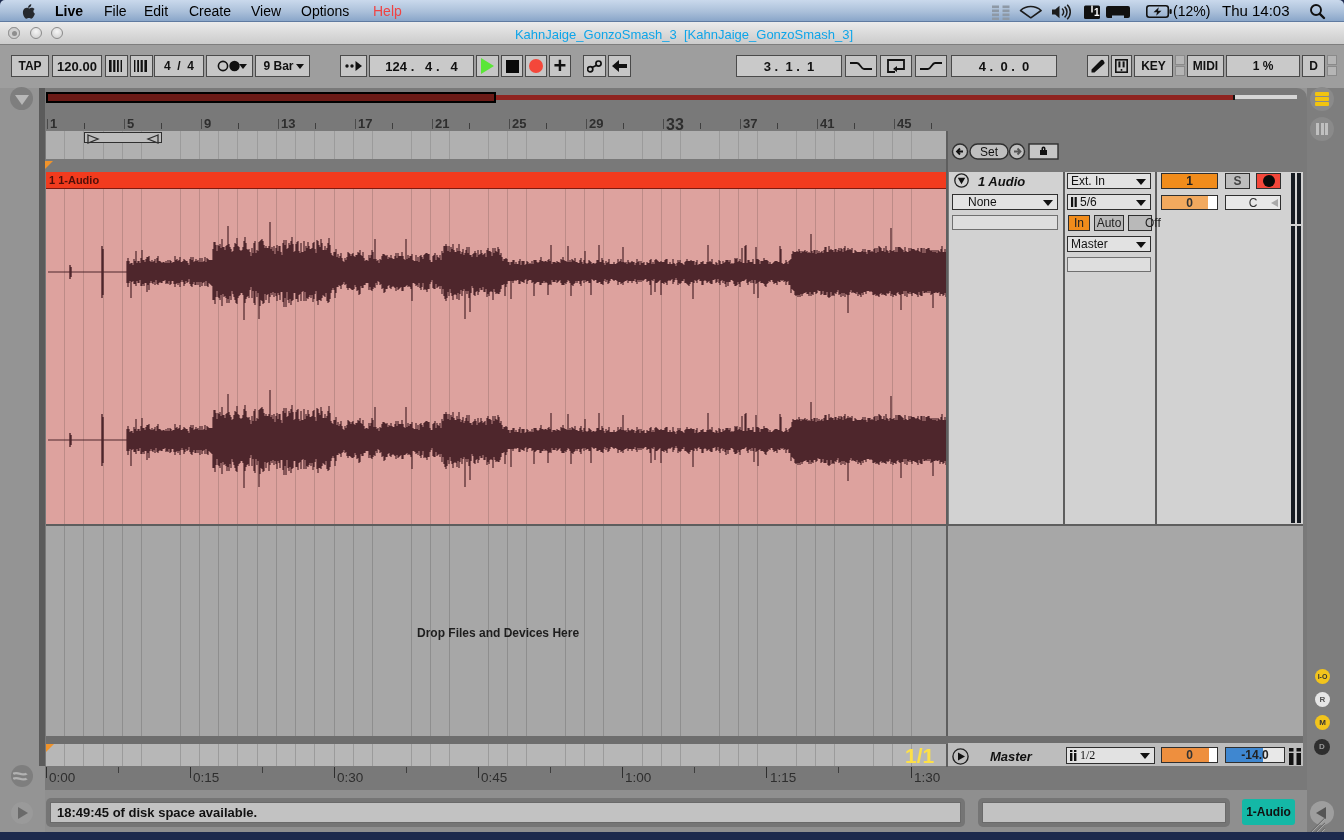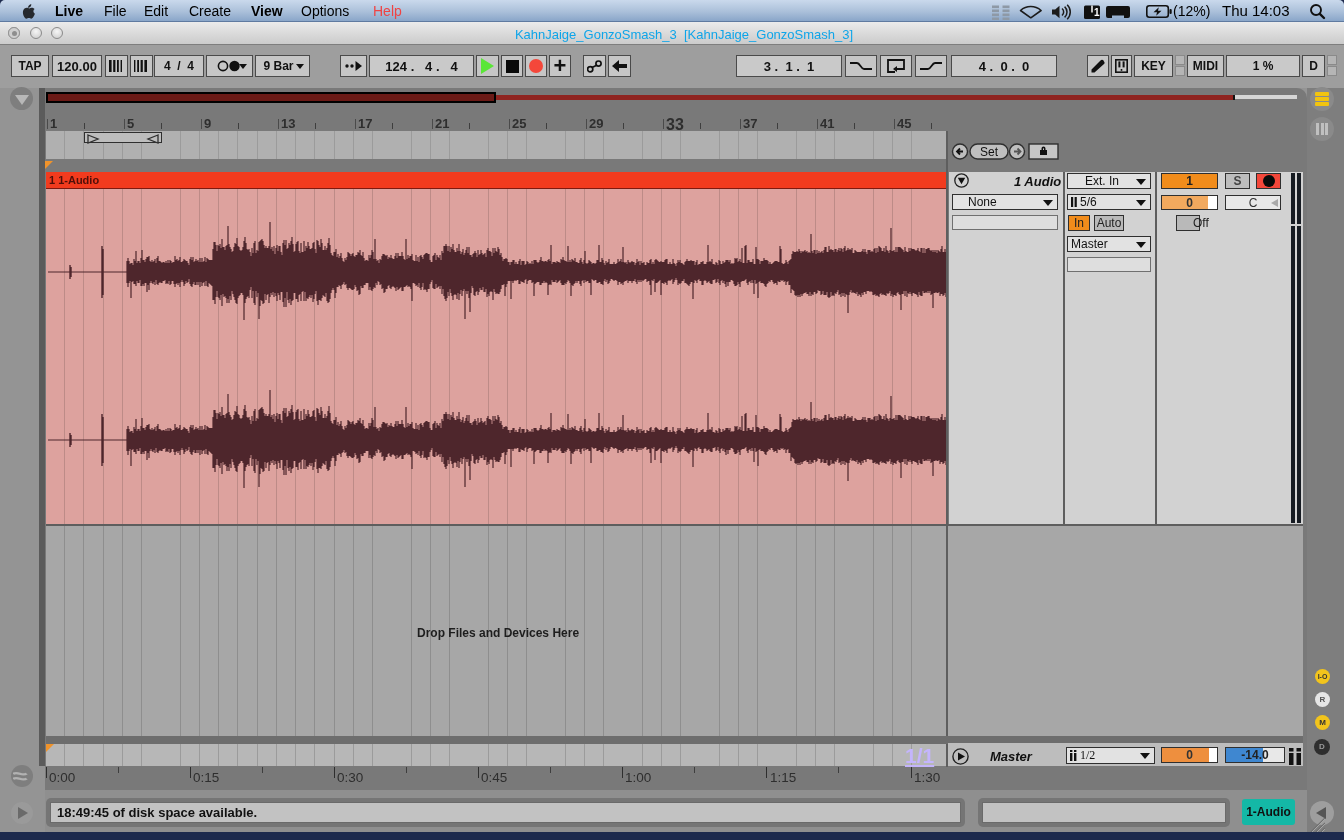--- a/index.html
+++ b/index.html
@@ -15,21 +15,21 @@
 <body>
 
 <div class="abs" style="left:0;top:0;width:1344px;height:22px;background:linear-gradient(#cad9ec,#abc0da 55%,#8aa6c9);border-bottom:1px solid #5f7aa0;border-radius:5px 5px 0 0;"></div>
 <svg class="abs" style="left:20px;top:3px;" width="17" height="17" viewBox="0 0 17 17">
 <path fill="#26292e" d="M11.3 1.2c.1.9-.3 1.8-.9 2.5-.6.7-1.5 1.2-2.4 1.1-.1-.9.4-1.8.9-2.4.6-.7 1.7-1.2 2.4-1.2zM13.9 13.1c-.5 1.1-1.5 2.6-2.6 2.6-.9 0-1.2-.6-2.4-.6s-1.5.6-2.4.6c-1.2 0-2.7-2.2-3.2-3.8-.8-2.4-.4-5.3 1.2-6.4.7-.5 1.6-.8 2.4-.8 1 0 1.8.7 2.4.7.6 0 1.6-.8 2.7-.7.5 0 1.8.2 2.6 1.4-1.8 1.2-1.5 3.8.3 4.7-.3.9-.7 1.7-1 2.3z"></path>
   </svg>
 <div class="abs" style="left:55px;top:3px;font-size:14px;font-weight:bold;color:#000;">Live</div>
 <div class="abs" style="left:104px;top:3px;font-size:14px;font-weight:normal;color:#000;">File</div>
 <div class="abs" style="left:144px;top:3px;font-size:14px;font-weight:normal;color:#000;">Edit</div>
 <div class="abs" style="left:189px;top:3px;font-size:14px;font-weight:normal;color:#000;">Create</div>
-<div class="abs" style="left:251px;top:3px;font-size:14px;font-weight:bold;color:#000;">View</div>
+<div class="abs" style="left:251px;top:3px;font-size:14px;font-weight:normal;color:#000;">View</div>
 <div class="abs" style="left:301px;top:3px;font-size:14px;font-weight:normal;color:#000;">Options</div>
 <div class="abs" style="left:373px;top:3px;font-size:14px;font-weight:normal;color:#ef4444;">Help</div>
 <svg class="abs" style="left:992px;top:4px;" width="150" height="16" viewBox="0 0 150 16">
 <g fill="#8e99a6">
 <rect x="0" y="1.5" width="7" height="2.6"></rect>
       <rect x="10.5" y="1.5" width="7" height="2.6"></rect>
 <rect x="0" y="5.5" width="7" height="2.6"></rect>
       <rect x="10.5" y="5.5" width="7" height="2.6"></rect>
 <rect x="0" y="9.5" width="7" height="2.6"></rect>
       <rect x="10.5" y="9.5" width="7" height="2.6"></rect>
@@ -273,41 +273,41 @@
 <div class="abs" style="left:946px;top:131px;width:2px;height:636px;background:#5e5e5e;"></div>
 <div class="abs" style="left:46px;top:524px;width:1257px;height:2px;background:#5e5e5e;"></div>
 <div class="abs" style="left:46px;top:736px;width:1257px;height:8px;background:#6d6d6d;"></div>
 <div class="abs" style="left:949px;top:172px;width:354px;height:352px;background:#d2d2d2;"></div>
 <div class="abs" style="left:1063px;top:172px;width:2px;height:352px;background:#5e5e5e;"></div>
 <div class="abs" style="left:1155px;top:172px;width:2px;height:352px;background:#5e5e5e;"></div>
 <svg class="abs" style="left:954px;top:173px;" width="15" height="15" viewBox="0 0 15 15">
     <circle cx="7.5" cy="7.5" r="6.7" fill="none" stroke="#222" stroke-width="1.3"></circle>
     <path d="M3.8 4.8 h7.4 L7.5 11.2 Z" fill="#111"></path>
   </svg>
-<div class="abs" style="left:978px;top:174px;font-size:13px;font-weight:bold;font-style:italic;color:#111;margin-left:36px;">1 Audio</div>
+<div class="abs" style="left:978px;top:174px;font-size:13px;font-weight:bold;font-style:italic;color:#111;">1 Audio</div>
 <div class="ddl" style="left:952px;top:194px;width:106px;height:16px;">
     <span style="margin-left:15px;">None</span>
     <span class="arr"></span>
   </div>
 <div class="abs" style="left:952px;top:215px;width:106px;height:15px;background:#dedede;border:1px solid #707070;"></div>
 <div class="ddl" style="left:1067px;top:173px;width:84px;height:16px;">
-    <span style="margin-left:17px;">Ext. In</span>
+    <span style="margin-left:3px;">Ext. In</span>
     <span class="arr"></span>
   </div>
 <div class="ddl" style="left:1067px;top:194px;width:84px;height:16px;">
     <svg width="6" height="10" viewBox="0 0 6 10" style="margin-left:3px;">
       <rect x="0" y="0" width="2.2" height="10" fill="#111"></rect>
       <rect x="3.6" y="0" width="2.2" height="10" fill="#111"></rect>
     </svg>
     <span style="margin-left:3px;">5/6</span>
     <span class="arr"></span>
   </div>
 <div class="abs" style="left:1068px;top:215px;width:22px;height:16px;background:#f18c1b;border:1px solid #2f2f2f;font-size:12px;color:#222;text-align:center;line-height:15px;">In</div>
 <div class="abs" style="left:1094px;top:215px;width:30px;height:16px;background:#b9b9b9;border:1px solid #2f2f2f;font-size:12px;color:#222;text-align:center;line-height:15px;">Auto</div>
-<div class="abs" style="left:1176px;top:215px;width:24px;height:16px;background:#b9b9b9;border:1px solid #2f2f2f;font-size:12px;color:#222;text-align:center;line-height:15px;padding-left:16px;">Off</div>
+<div class="abs" style="left:1128px;top:215px;width:24px;height:16px;background:#b9b9b9;border:1px solid #2f2f2f;font-size:12px;color:#222;text-align:center;line-height:15px;padding-left:16px;">Off</div>
 <div class="ddl" style="left:1067px;top:236px;width:84px;height:16px;">
     <span style="margin-left:3px;">Master</span>
     <span class="arr"></span>
   </div>
 <div class="abs" style="left:1067px;top:257px;width:84px;height:15px;background:#dedede;border:1px solid #707070;"></div>
 <div class="abs" style="left:1161px;top:173px;width:57px;height:16px;background:#f18c1b;border:1px solid #2f2f2f;font-size:12px;font-weight:bold;color:#222;text-align:center;line-height:15px;">1</div>
 <div class="abs" style="left:1225px;top:173px;width:25px;height:16px;background:#bdbdbd;border:1px solid #2f2f2f;font-size:12px;font-weight:bold;color:#444;text-align:center;line-height:15px;">S</div>
 <div class="abs" style="left:1256px;top:173px;width:25px;height:16px;background:#f4473a;border:1px solid #2f2f2f;"></div>
 <div class="abs" style="left:1263px;top:175px;width:12px;height:12px;border-radius:6px;background:#0a0a0a;"></div>
 <div class="abs" style="left:1161px;top:195px;width:57px;height:15px;background:#fff;border:1px solid #2f2f2f;">
@@ -316,21 +316,21 @@
   </div>
 <div class="abs" style="left:1225px;top:195px;width:56px;height:15px;background:#e8e8e8;border:1px solid #2f2f2f;">
 <div class="abs" style="left:0;top:0;width:54px;text-align:center;font-size:12px;color:#333;">C</div>
 <div class="abs" style="right:2px;top:3px;width:0;height:0;border-top:4px solid transparent;border-bottom:4px solid transparent;border-right:7px solid #a9a9a9;"></div>
   </div>
 <div class="abs" style="left:1291px;top:173px;width:4px;height:350px;background:#161b22;"></div>
 <div class="abs" style="left:1297px;top:173px;width:4px;height:350px;background:#161b22;"></div>
 <div class="abs" style="left:1291px;top:224px;width:10px;height:2px;background:#d2d2d2;"></div>
 <div class="abs" style="left:46px;top:744px;width:900px;height:22px;background:#b7b7b7;
 background-image:repeating-linear-gradient(to right,transparent 0 18.25px,#9b9b9b 18.25px 19.25px);"></div>
-<div class="abs" style="left:905px;top:745px;font-size:21px;font-weight:bold;color:#c4b5fd;line-height:21px;text-decoration:underline;">1/1</div>
+<div class="abs" style="left:905px;top:745px;font-size:21px;font-weight:bold;color:#fde047;line-height:21px;">1/1</div>
 <div class="abs" style="left:948px;top:743px;width:355px;height:23px;background:#bdbdbd;"></div>
 <svg class="abs" style="left:952px;top:748px;" width="17" height="17" viewBox="0 0 17 17">
     <circle cx="8.5" cy="8.5" r="7.6" fill="none" stroke="#222" stroke-width="1.4"></circle>
     <path d="M6 4.5 L13 8.5 L6 12.5 Z" fill="#111"></path>
   </svg>
 <div class="abs" style="left:990px;top:749px;font-size:13px;font-weight:bold;font-style:italic;color:#111;">Master</div>
 <div class="ddl" style="left:1066px;top:747px;width:89px;height:17px;">
     <svg width="7" height="11" viewBox="0 0 7 11" style="margin-left:3px;">
       <g fill="#111">
         <rect x="0" y="3" width="2.4" height="8"></rect>

